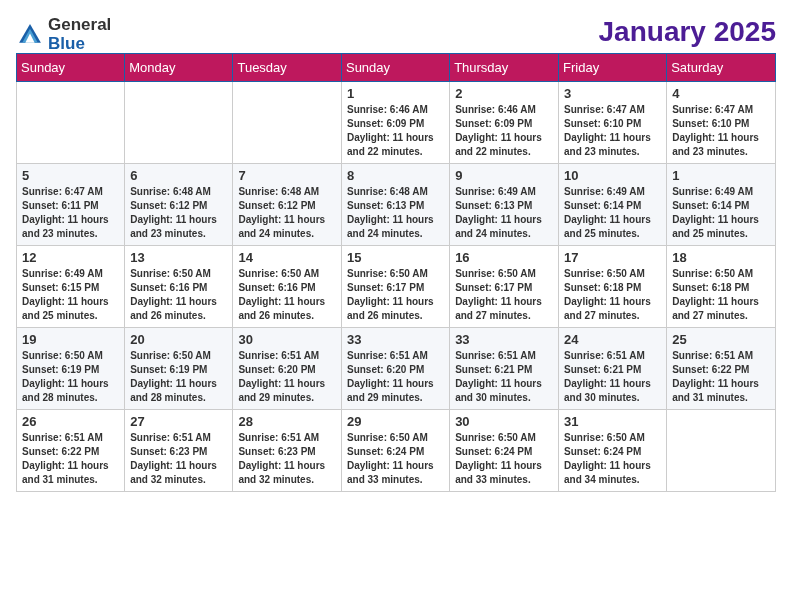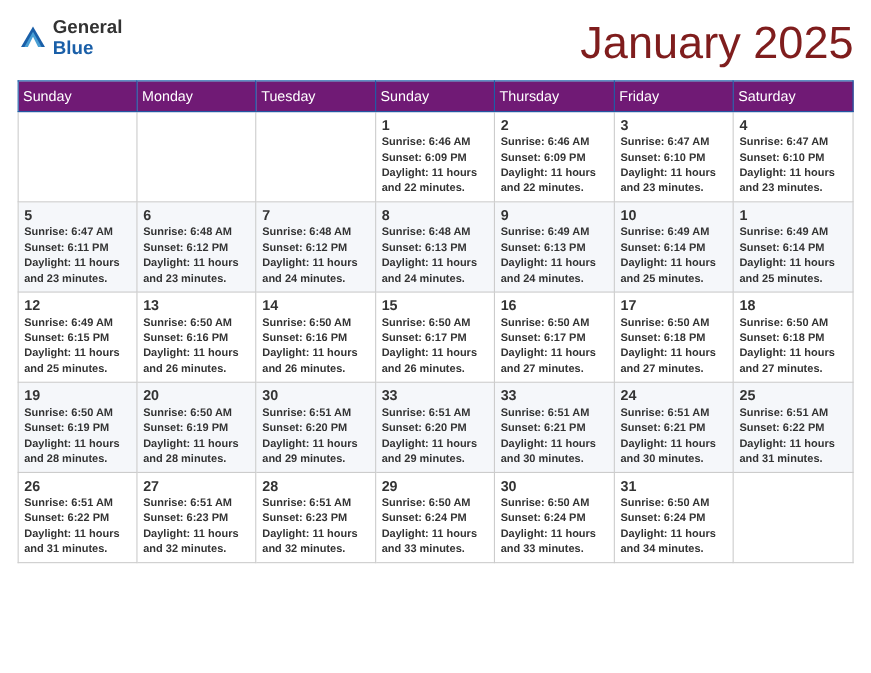--- a/index.html
+++ b/index.html
@@ -7,21 +7,20 @@
       font-family: Arial, sans-serif;
       background: #fff;
       width: 792px;
       min-height: 612px;
       padding: 16px;
     }
     .header {
       display: flex;
       justify-content: space-between;
       align-items: flex-start;
-      margin-bottom: 10px;
     }
     .logo {
       display: flex;
       align-items: center;
     }
     .logo-text {
       display: flex;
       flex-direction: column;
       line-height: 1.1;
     }
@@ -37,34 +36,34 @@
     }
     .logo-icon {
       width: 28px;
       height: 28px;
       margin-right: 4px;
     }
     .title-area {
       text-align: right;
     }
     .month-title {
-      font-size: 41px;
-      color: #7f1d1d;
-      font-weight: normal;
+      font-size: 28px;
+      color: #4c1d95;
+      font-weight: bold;
     }
     .location {
       font-size: 14px;
       color: #555;
     }
     table {
       width: 100%;
       border-collapse: collapse;
     }
     th {
-      background-color: #701a75;
+      background-color: #be185d;
       color: #fff;
       font-size: 13px;
       padding: 6px 4px;
       text-align: left;
       font-weight: normal;
       border: 1px solid #1a5fa8;
     }
     td {
       border: 1px solid #ccc;
       vertical-align: top;

